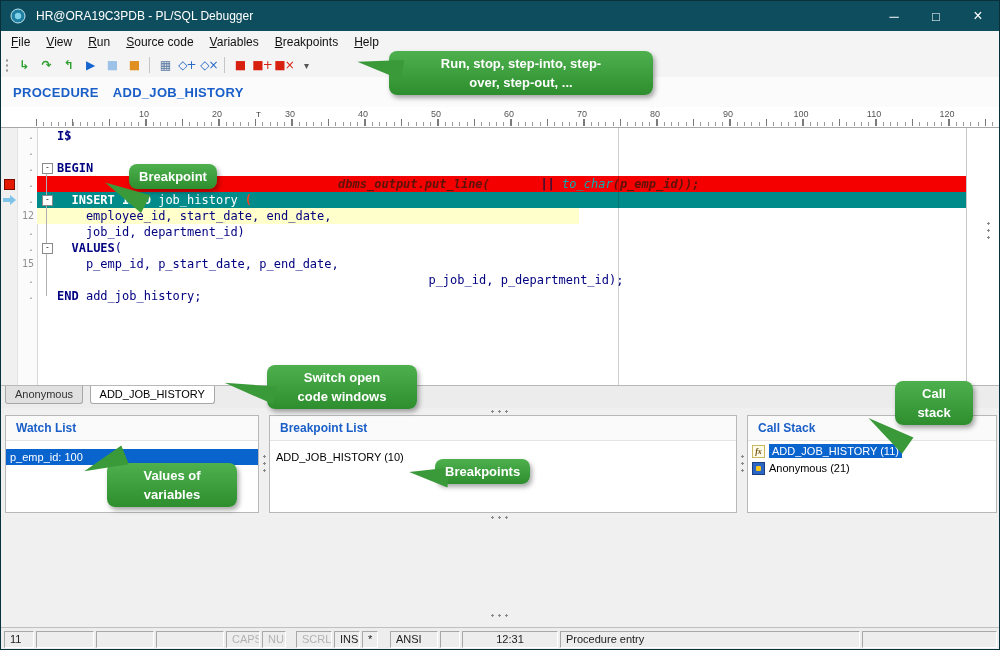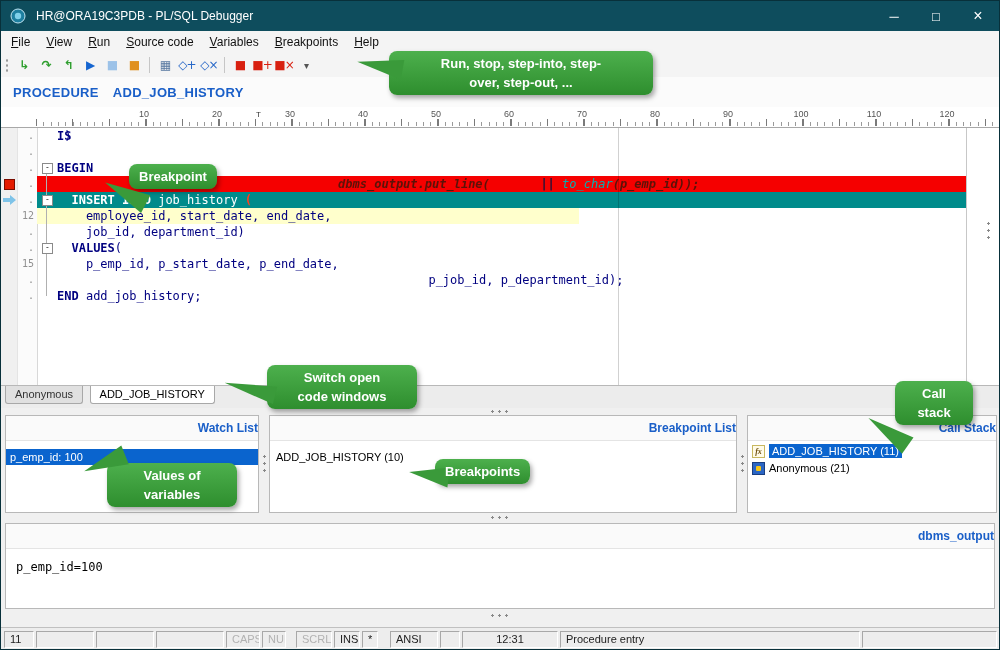--- a/index.html
+++ b/index.html
@@ -70,21 +70,21 @@
   .tab.active{background:#fff;color:#000;}
 
   
   .hsplit{position:absolute;left:0;right:0;height:8px;display:flex;align-items:center;justify-content:center;}
   .hdots{width:22px;height:3px;background:radial-gradient(circle,#888 1.1px,transparent 1.4px);background-size:7px 3px;background-repeat:repeat-x;}
   .vsplit{position:absolute;width:10px;display:flex;align-items:center;justify-content:center;}
   .vdots{width:3px;height:22px;background:radial-gradient(circle,#888 1.1px,transparent 1.4px);background-size:3px 7px;background-repeat:repeat-y;}
 
   
   .panel{position:absolute;top:414px;height:98px;background:#fff;border:1px solid #b8b8b8;box-sizing:border-box;}
-  .panel-h{height:24px;line-height:24px;padding-left:10px;font-size:12px;font-weight:bold;color:#1a5fc8;background:#fafafa;border-bottom:1px solid #e4e4e4;text-align:right;}
+  .panel-h{height:24px;line-height:24px;padding-left:10px;font-size:12px;font-weight:bold;color:#1a5fc8;background:#fafafa;border-bottom:1px solid #e4e4e4;}
   .witem{margin-top:8px;height:16px;background:#0a64ce;color:#fff;font-size:11px;line-height:16px;padding-left:4px;}
   .bitem{margin-top:8px;padding-left:6px;font-size:11px;color:#000;line-height:16px;}
   .cs-row{display:flex;align-items:center;gap:4px;padding-left:4px;margin-top:3px;font-size:11px;line-height:14px;color:#000;}
   .cs-row:first-of-type{margin-top:6px;}
   .cs-sel{background:#0a64ce;color:#fff;padding:0 3px;}
   .ic-fx{width:13px;height:13px;background:#fffbe8;border:1px solid #c8b860;font:italic bold 8px/11px "Liberation Serif",serif;text-align:center;color:#705010;box-sizing:border-box;flex:0 0 auto;}
   .ic-anon{width:13px;height:13px;background:#2b66c4;border:1px solid #1a3f80;box-sizing:border-box;position:relative;flex:0 0 auto;}
   .ic-anon::after{content:"";position:absolute;left:3px;top:3px;width:5px;height:5px;background:#f5c518;border-radius:1px;}
 
   
@@ -288,24 +288,20 @@
     <div class="cs-row">
       <span class="ic-anon"></span>
       <span>Anonymous (21)</span>
     </div>
   </div>
 
   <div class="hsplit" style="top:512px">
       <div class="hdots"></div>
     </div>
 
-  <div class="outpanel">
-    <div class="panel-h">dbms_output</div>
-    <div class="outtext">p_emp_id=100</div>
-  </div>
 
   <div class="hsplit" style="top:610px">
       <div class="hdots"></div>
     </div>
 
   <div class="statusbar">
     <div class="seg" style="left:3px;width:30px">11</div>
     <div class="seg" style="left:35px;width:58px"></div>
     <div class="seg" style="left:95px;width:58px"></div>
     <div class="seg" style="left:155px;width:68px"></div>

